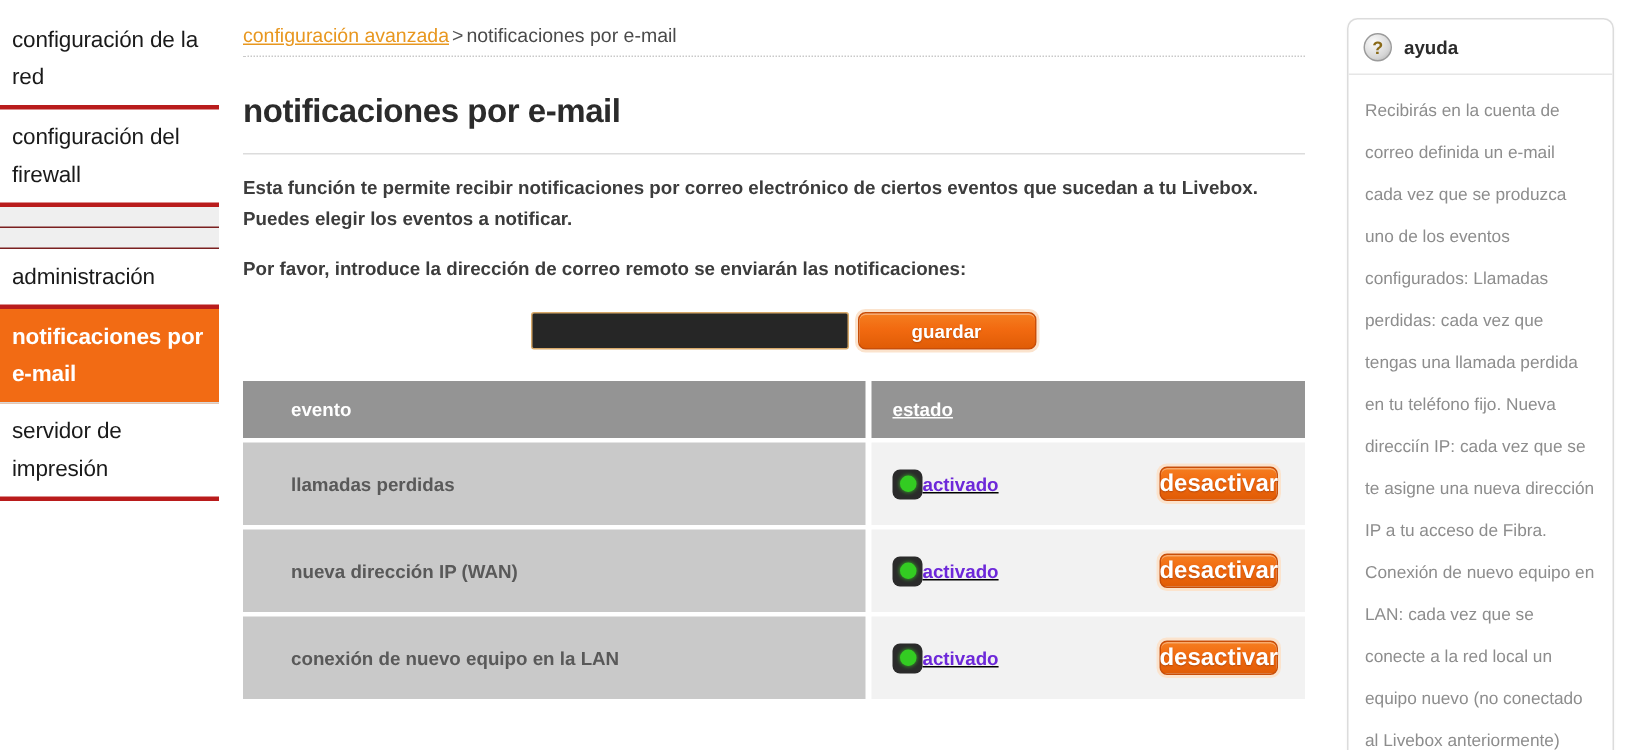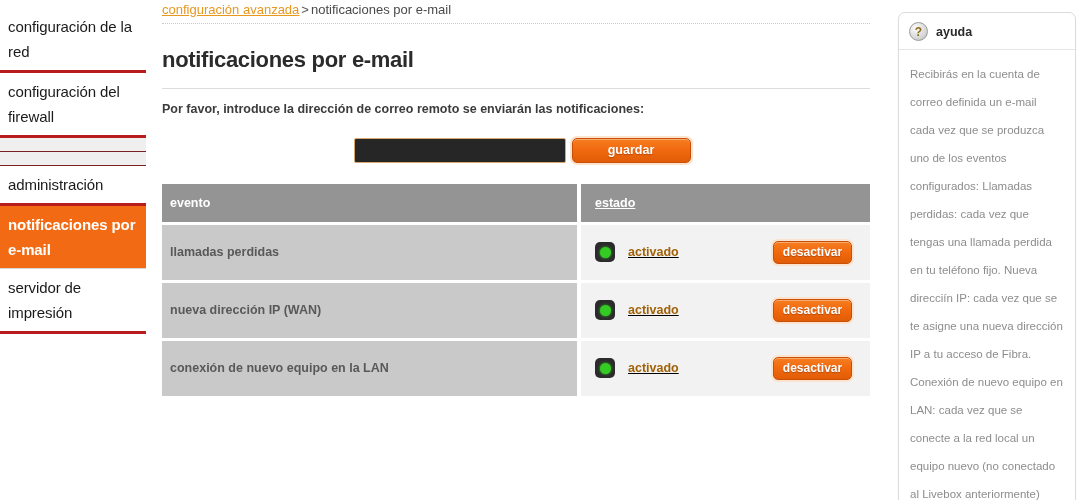--- a/index.html
+++ b/index.html
@@ -49,21 +49,21 @@
   }
 
   
   .main {
     position: absolute;
     left: 162px;
     top: 0;
     width: 708px;
   }
   .breadcrumb {
-    padding-top: 2px;
+    padding-top: 16px;
     font-size: 13px;
     color: #4a4a4a;
     white-space: nowrap;
   }
   .breadcrumb a {
     color: #e8971f;
     text-decoration: underline;
   }
   .breadcrumb .sep { color: #555; padding: 0 2px; }
   .dotted-rule {
@@ -150,21 +150,21 @@
     width: 708px;
   }
   .trow {
     display: flex;
     gap: 4px;
   }
   .cell-event {
     width: 415px;
     display: flex;
     align-items: center;
-    padding-left: 8px;
+    padding-left: 32px;
   }
   .cell-state {
     width: 289px;
     display: flex;
     align-items: center;
     padding-left: 14px;
     text-decoration: underline;
   }
   .thead .cell-event,
   .thead .cell-state {
@@ -199,31 +199,30 @@
     cursor: pointer;
   }
   .toggle .dot {
     width: 11px;
     height: 11px;
     border-radius: 50%;
     background: #33cc22;
     box-shadow: 0 0 3px rgba(60,220,40,0.85);
   }
   .state-label {
-    margin-left: 13px;
-    color: #a16207;
+    color: #6d28d9;
     font-size: 12.5px;
     font-weight: bold;
   }
   .btn-deact {
     position: absolute;
     right: 18px;
     width: 79px;
     height: 23px;
-    font-size: 12px;
+    font-size: 16px;
   }
 
   
   .rail {
     position: absolute;
     left: 898px;
     top: 12px;
     width: 178px;
   }
   .panel {
@@ -296,20 +295,21 @@
   <section class="main">
 
     <div class="breadcrumb">
       <a href="#">configuración avanzada</a><span class="sep">&gt;</span><span>notificaciones por e-mail</span>
     </div>
     <div class="dotted-rule"></div>
 
     <h1 class="page-title">notificaciones por e-mail</h1>
     <div class="title-rule"></div>
 
+    <p class="intro">Esta función te permite recibir notificaciones por correo electrónico de ciertos eventos que sucedan a tu Livebox. Puedes elegir los eventos a notificar.</p>
     <p class="intro2">Por favor, introduce la dirección de correo remoto se enviarán las notificaciones:</p>
 
     <div class="form-row">
       <input class="email-input" type="text" placeholder="" style="">
       <button class="btn-orange btn-save">guardar</button>
     </div>
 
     <div class="table">
 
       <div class="trow thead">

